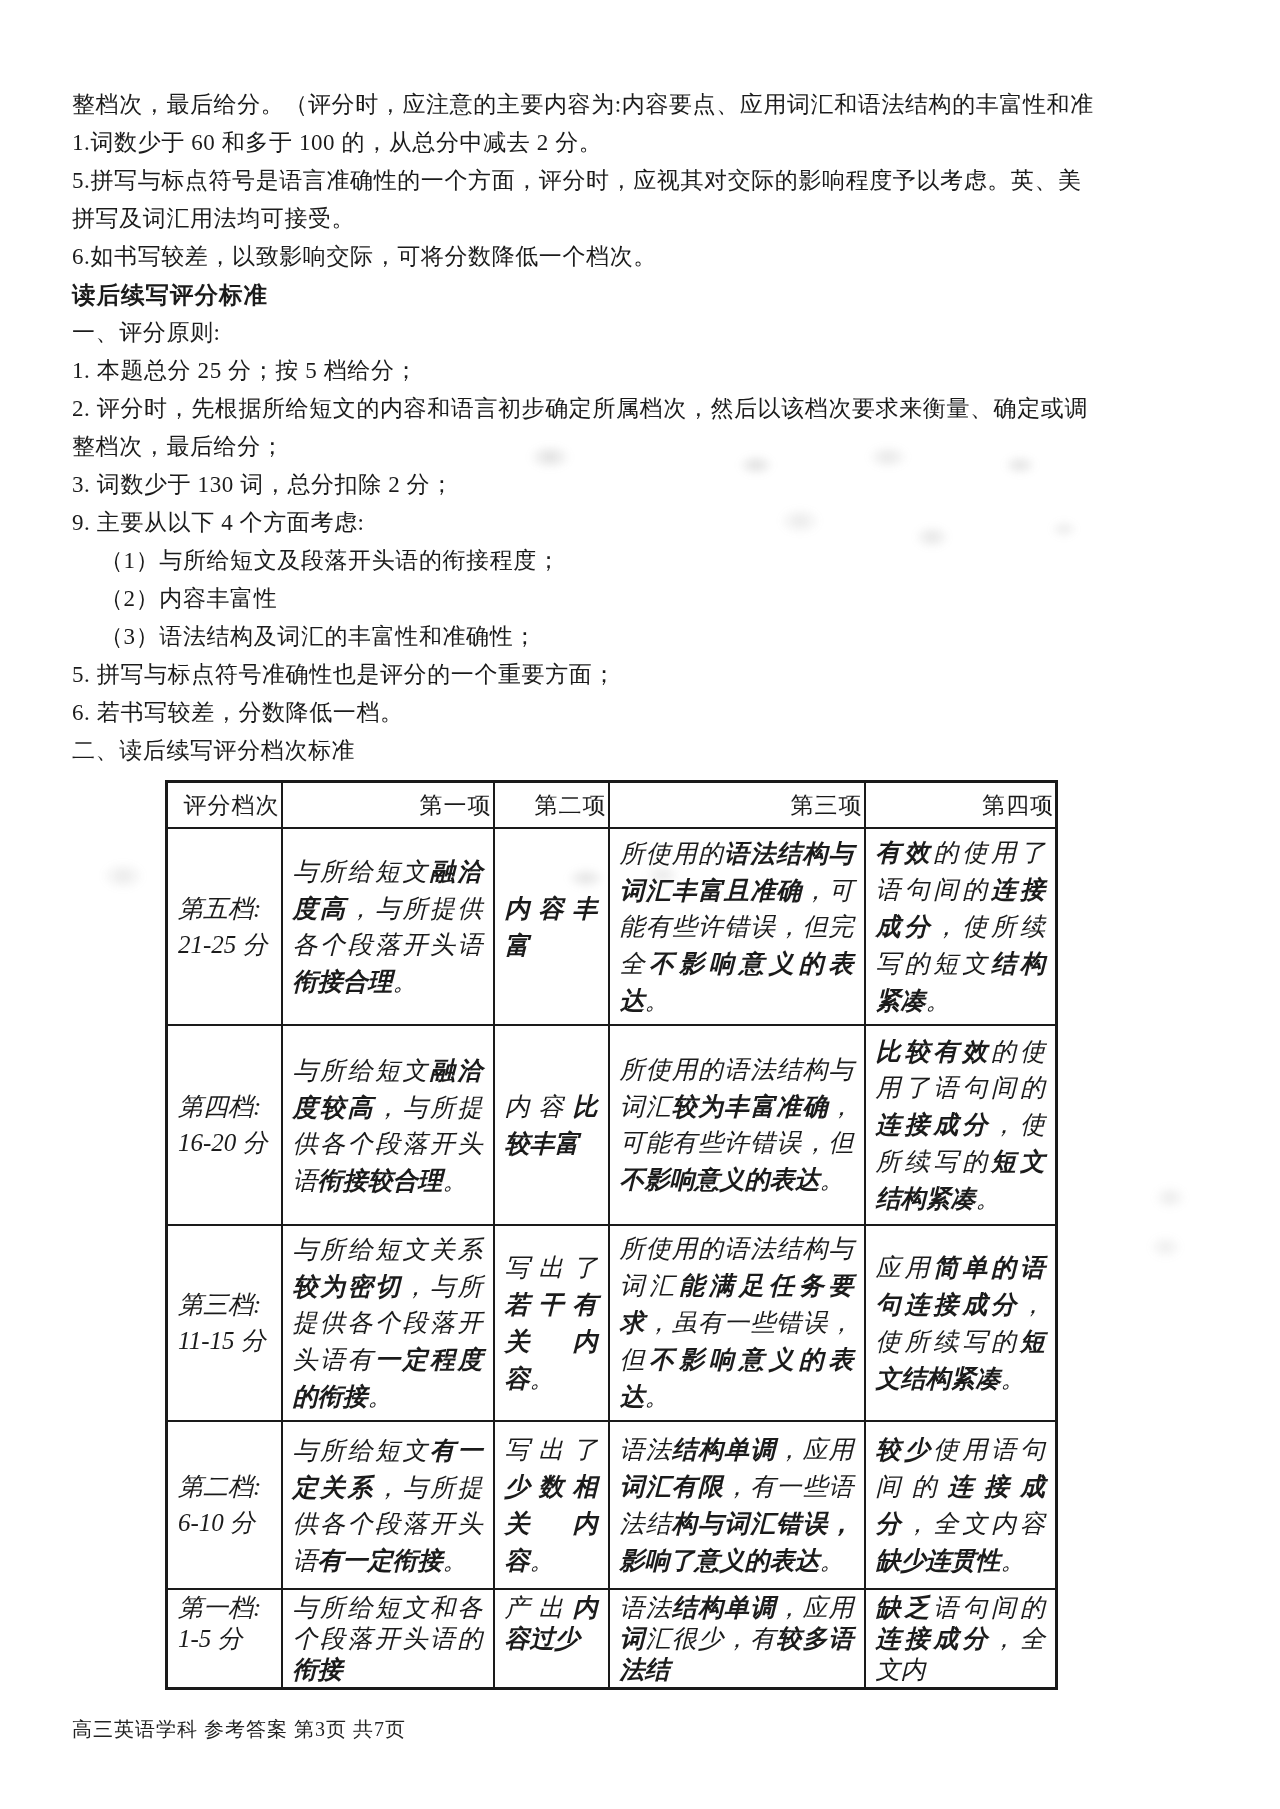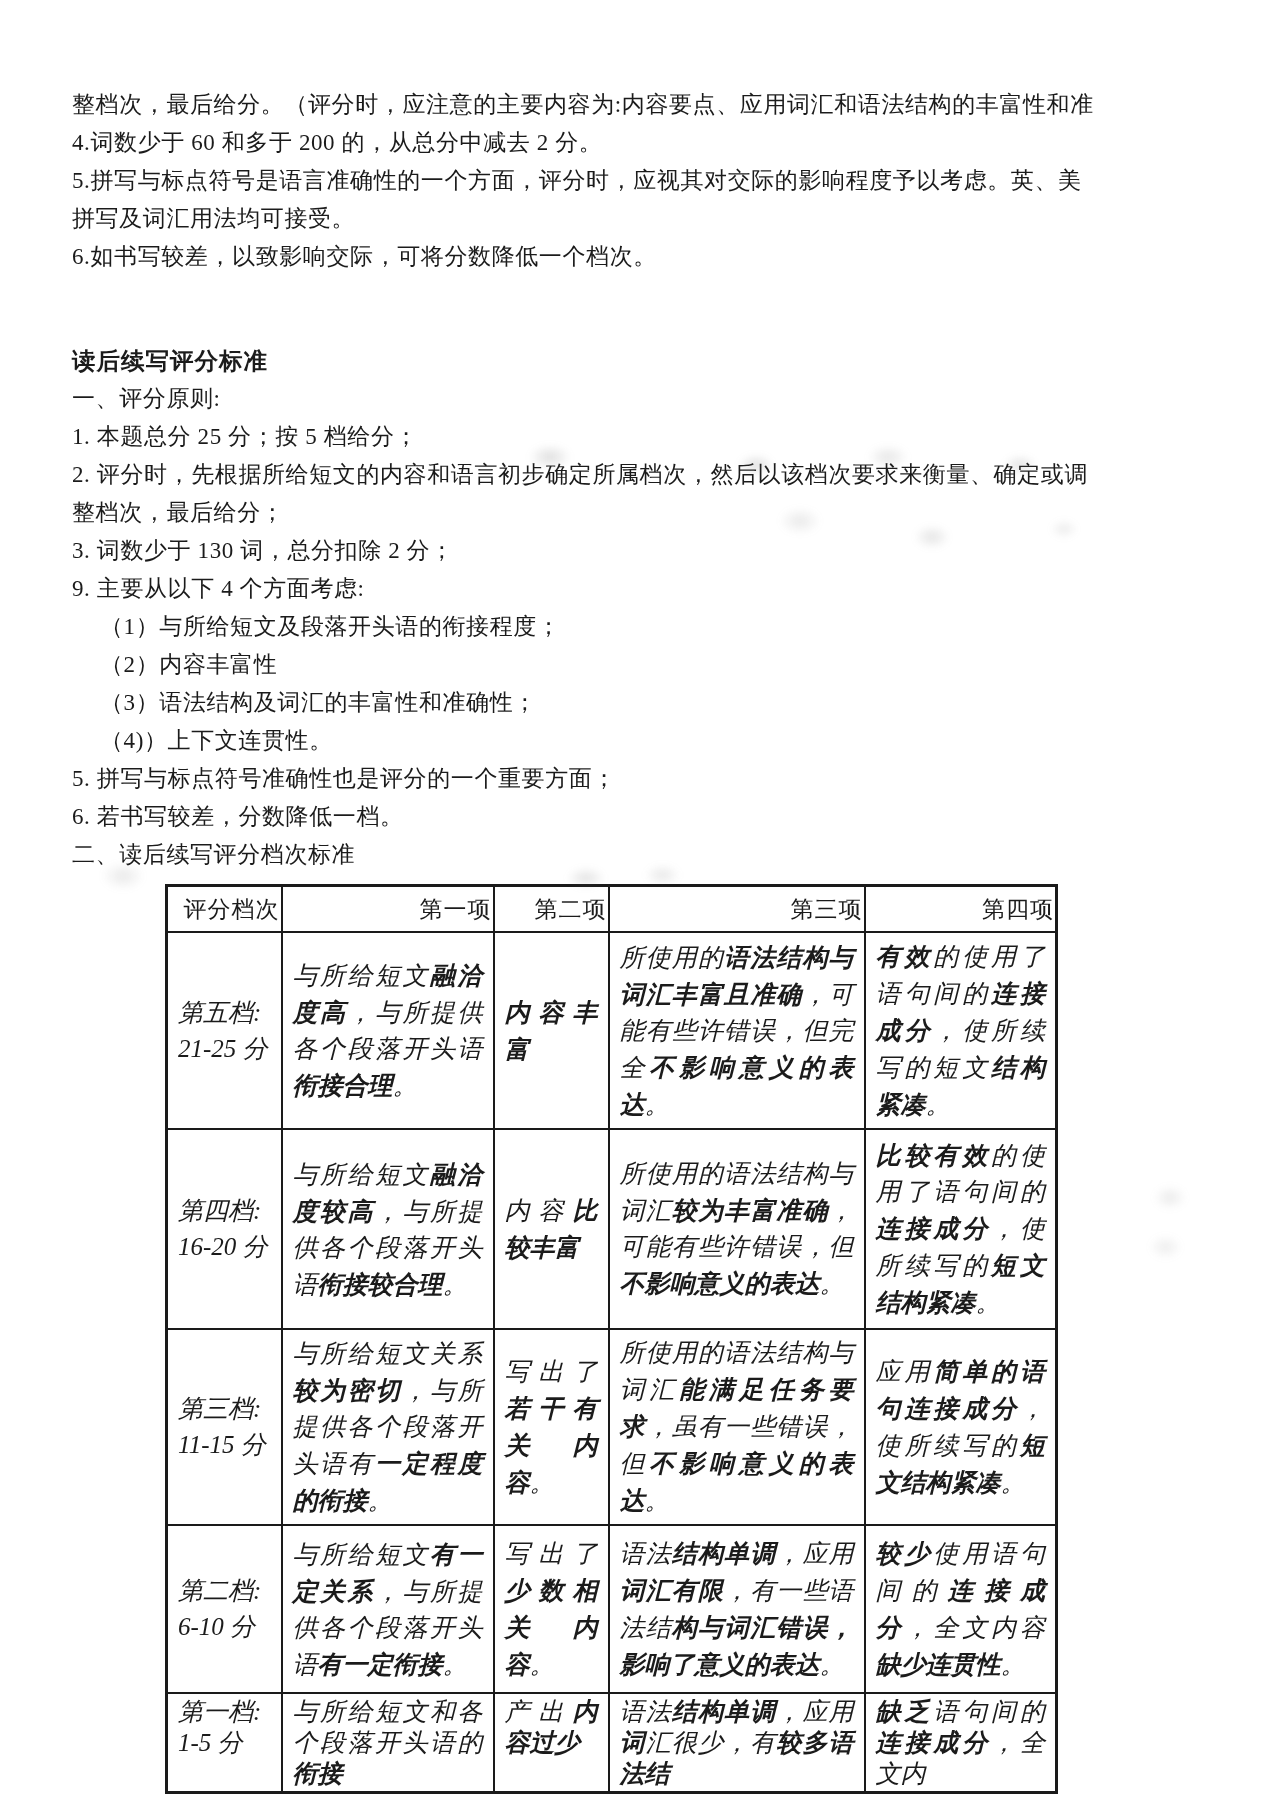--- a/index.html
+++ b/index.html
@@ -9,21 +9,21 @@
     font-family:"Liberation Serif","DejaVu Serif",serif;
     color:#1b1b1b;
   }
   .content { padding:86px 70px 0 72px; }
   .line {
     font-size:23px; line-height:38px; letter-spacing:.6px; white-space:nowrap;
   }
   .bd { font-weight:700; font-family:"Liberation Sans","DejaVu Sans",sans-serif; }
   .ul { text-underline-offset:4px; }
   .sec-title {
-    margin-top:66px; font-size:23.5px; line-height:38px; font-weight:700;
+    font-size:23.5px; line-height:38px; font-weight:700;
     font-family:"Liberation Sans","DejaVu Sans",sans-serif; letter-spacing:1px;
   }
   .sub { padding-left:28px; }
 
   table.rubric {
     margin:10px 0 0 93px; width:890px; table-layout:fixed;
     border-collapse:collapse; border:3px solid #1a1a1a;
   }
   table.rubric col.w-tier  { width:115px; }
   table.rubric col.w-item1 { width:212px; }
@@ -98,39 +98,38 @@
   <div class="smudge sm-a"></div>
   <div class="smudge sm-b"></div>
   <div class="smudge sm-c"></div>
   <div class="smudge sm-d"></div>
   <div class="smudge sm-e"></div>
 
   <div class="content">
 
     <div>
       <div class="line"><span>整档次，最后给分。（评分时，应注意的主要内容为:内容要点、应用词汇和语法结构的丰富性和准</span></div>
-      <div class="line"><span>4.词数少于 60 和多于 200 的，从总分中减去 2 分。</span></div>
+      <div class="line"><span>1.词数少于 60 和多于 100 的，从总分中减去 2 分。</span></div>
       <div class="line"><span>5.拼写与标点符号是语言准确性的一个方面，评分时，应视其对交际的影响程度予以考虑。英、美</span></div>
       <div class="line"><span>拼写及词汇用法均可接受。</span></div>
       <div class="line"><span>6.如</span><span class="ul">书写</span><span>较差，以致影响交际，可将分数降低一个档次。</span></div>
     </div>
 
     <div class="sec-title">读后续写评分标准</div>
 
     <div>
       <div class="line"><span>一、评分原则:</span></div>
       <div class="line"><span>1. 本题总分 25 分；按 5 档给分；</span></div>
       <div class="line"><span>2. 评分时，先根据所给短文的内容和语言初步确定所属档次，然后以该档次要求来衡量、确定或调</span></div>
       <div class="line"><span>整档次，最后给分；</span></div>
       <div class="line"><span>3. 词数少于 130 词，总分扣除 2 分；</span></div>
       <div class="line"><span>9. 主要从以下 4 个方面考虑:</span></div>
       <div class="line sub"><span>（1）与所给短文及段落开头语的衔接程度；</span></div>
       <div class="line sub"><span>（2）内容丰富性</span></div>
       <div class="line sub"><span>（3）语法结构及词汇的丰富性和准确性；</span></div>
-      <div class="line sub"><span>（4)）上下文连贯性。</span></div>
       <div class="line"><span>5. 拼写与标点符号准确性也是评分的一个重要方面；</span></div>
       <div class="line"><span>6. 若书写较差，分数降低一档。</span></div>
       <div class="line"><span>二、读后续写评分档次标准</span></div>
     </div>
 
     <table class="rubric">
       <colgroup>
         <col class="w-tier">
           <col class="w-item1">
           <col class="w-item2">

